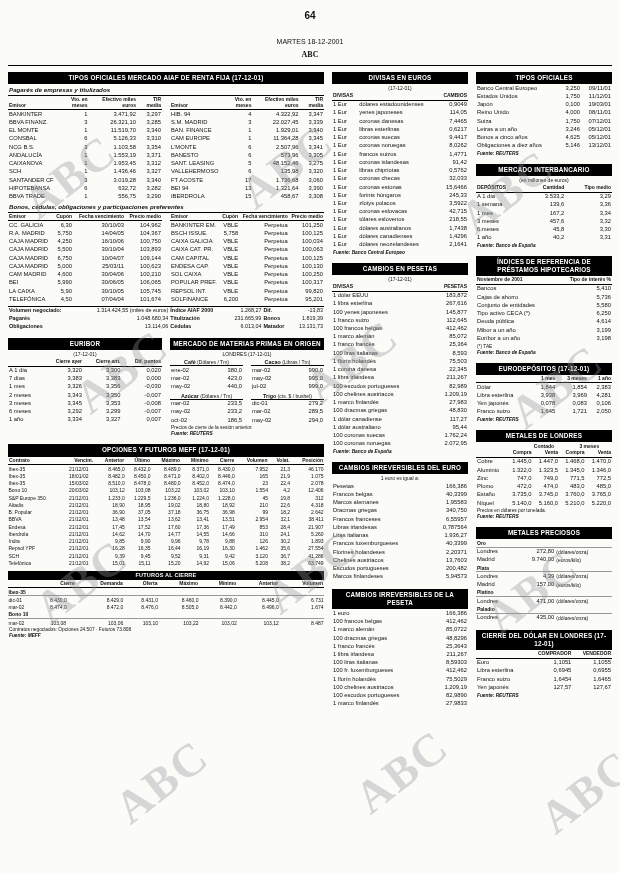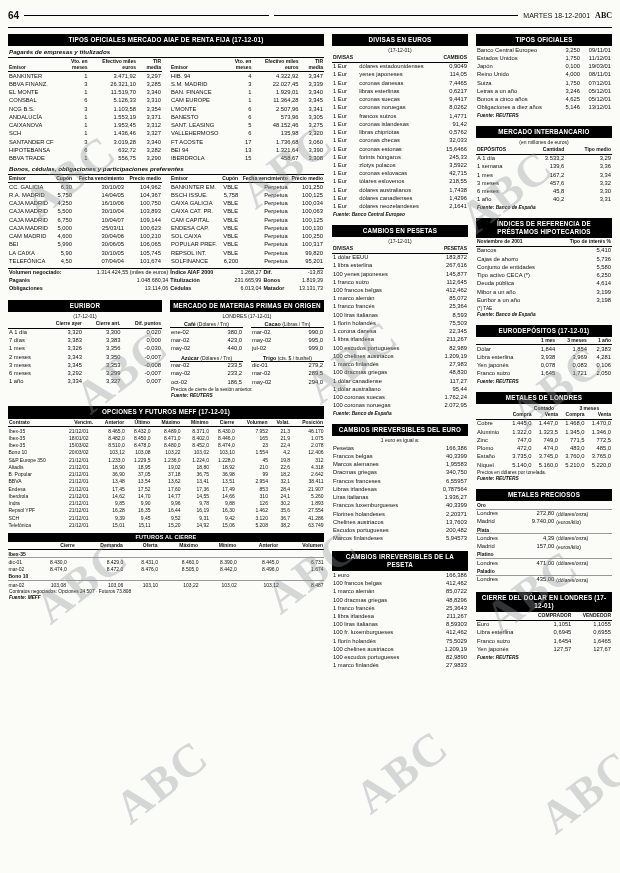--- a/index.html
+++ b/index.html
@@ -5,21 +5,21 @@
   * { margin:0; padding:0; box-sizing:border-box; }
   html,body { background:#d9d9d9; }
   .page { width:620px; height:873px; margin:0 auto; background:#fbfbf7; position:relative;
           overflow:hidden; font-family:"Liberation Sans", sans-serif; color:#111; }
   .wm { position:absolute; z-index:3; font-family:"Liberation Serif", serif; font-weight:bold;
         font-size:46px; color:#8f959b; opacity:.35; transform:rotate(-38deg);
         pointer-events:none; letter-spacing:2px; }
   .content { position:relative; z-index:1; }
 
   
-  .page-header { display:flex; align-items:center; gap:5px; padding:10px 8px 4px; }
+  .page-header { display:flex; align-items:center; gap:5px; padding:10px 25px 4px;flex-direction:column; }
   .page-num { font-weight:bold; font-size:10px; }
   .hrule { flex:1; border-top:1px solid #000; height:0; }
   .masthead { background:#000; color:#fff; font-family:"Liberation Serif", serif;
               font-weight:bold; font-size:11px; letter-spacing:1.5px; padding:2px 34px; }
   .page-date { font-size:7px; }
   .page-brand { font-size:8px; font-weight:bold; font-family:"Liberation Serif", serif; }
   .header-underline { border-top:1px solid #000; margin:2px 8px 4px; }
 
   
   .cols { display:flex; gap:8px; padding:2px 8px 0; }

